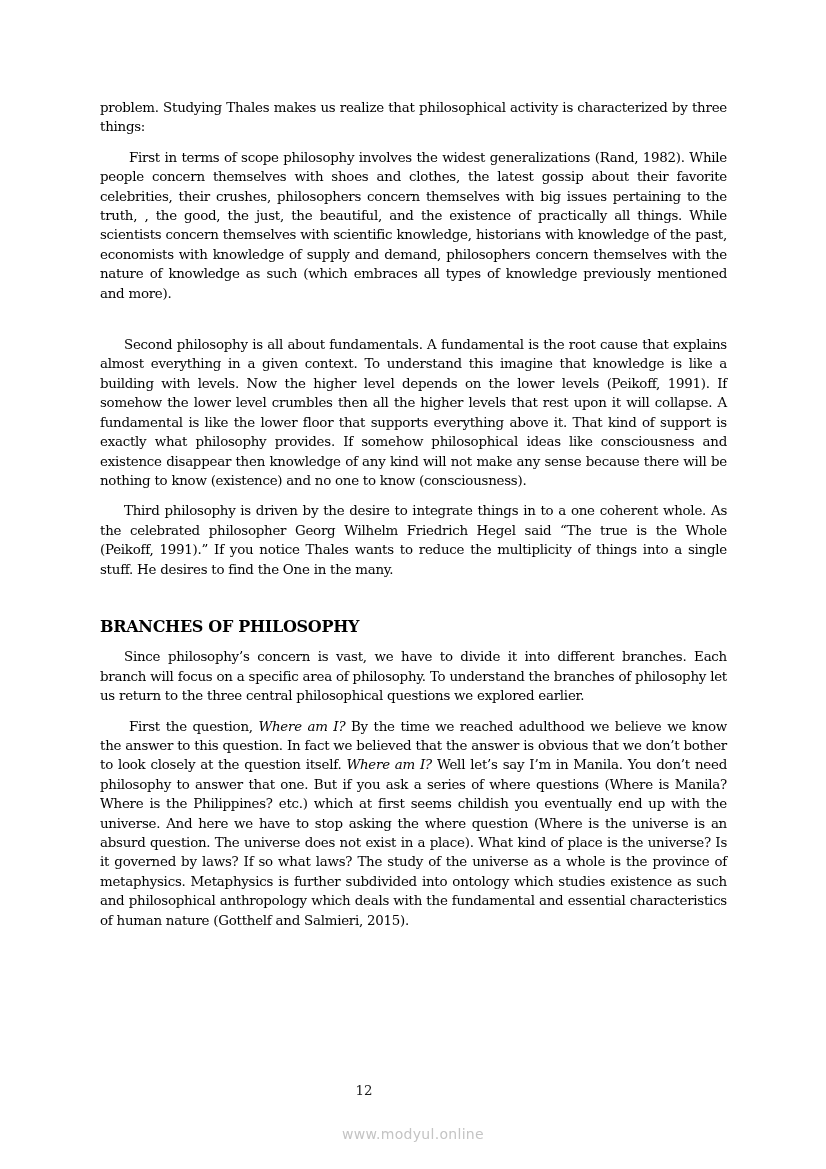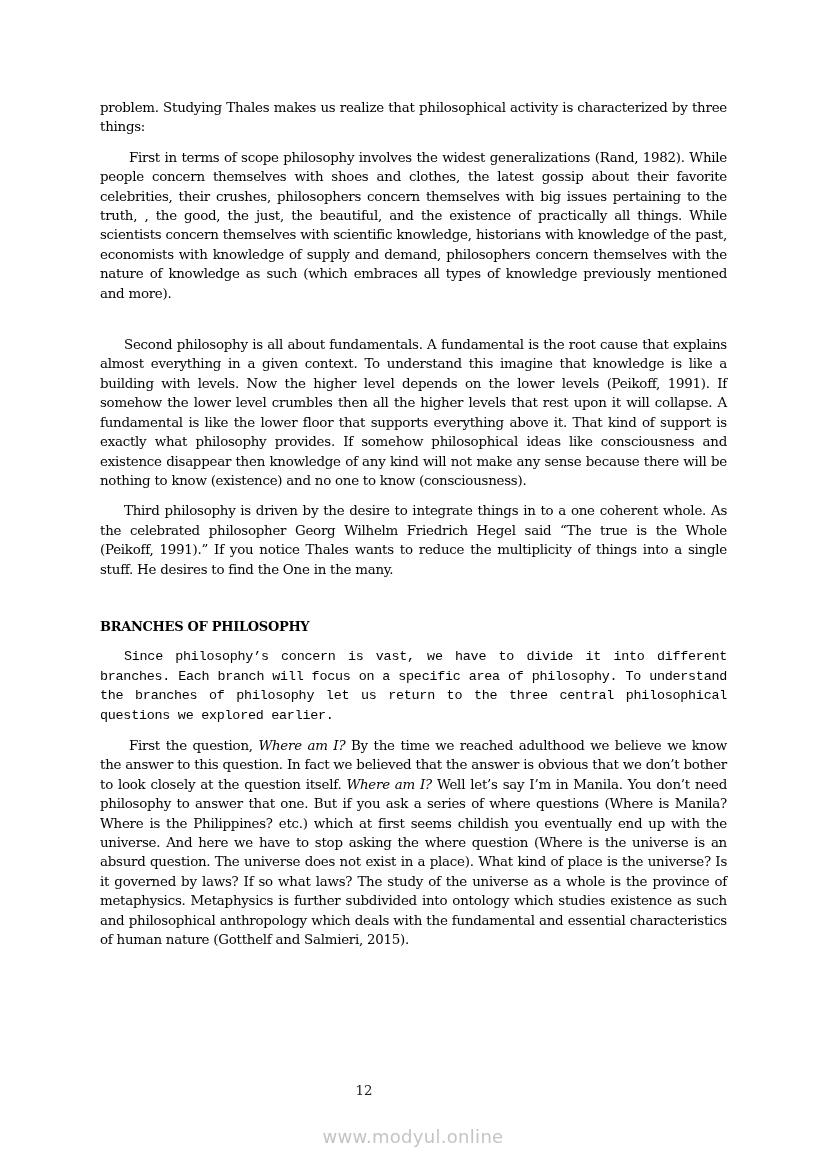--- a/index.html
+++ b/index.html
@@ -12,34 +12,34 @@
     font-family: "DejaVu Serif", "Liberation Serif", serif;
     font-size: 13.4px; line-height: 19.4px; color: #000000;
     letter-spacing: -0.25px;
   }
   p { margin: 0; text-align: justify; }
   .indent { text-indent: 24px; }
   .indent2 { text-indent: 29px; }
   .gap-sm { margin-top: 11px; }
   .gap-lg { margin-top: 32px; }
   .gap-h { margin-top: 38px; }
-  .gap-after-h { margin-top: 11px; font-family: Liberation Mono, monospace; }
+  .gap-after-h { margin-top: 11px; }
   h2 {
-    margin: 0; font-size: 13px; font-weight: bold; line-height: 19.4px;
+    margin: 0; font-size: 16px; font-weight: bold; line-height: 19.4px;
     font-family: "DejaVu Serif", "Liberation Serif", serif; letter-spacing: -0.3px;
   }
   b { font-weight: normal; }
   i { font-style: italic; }
   .page-number {
     position: absolute; top: 1083px; left: 0; width: 728px; text-align: center;
     font-family: "DejaVu Serif", "Liberation Serif", serif; font-size: 13.4px; color: #1a1a1a;
   }
   .watermark {
     position: absolute; top: 1126px; left: 0; width: 826px; text-align: center;
-    font-family: "DejaVu Sans", "Liberation Sans", sans-serif; font-size: 18px; color: #c4c4c4;
+    font-family: "DejaVu Sans", "Liberation Sans", sans-serif; font-size: 14px; color: #c4c4c4;
     letter-spacing: 0.3px;
   }
 </style>
 </head>
 <body>
 
 <div class="page">
   <div class="content">
 
     <p>problem. Studying Thales makes us realize that philosophical activity is characterized by three things:</p>

